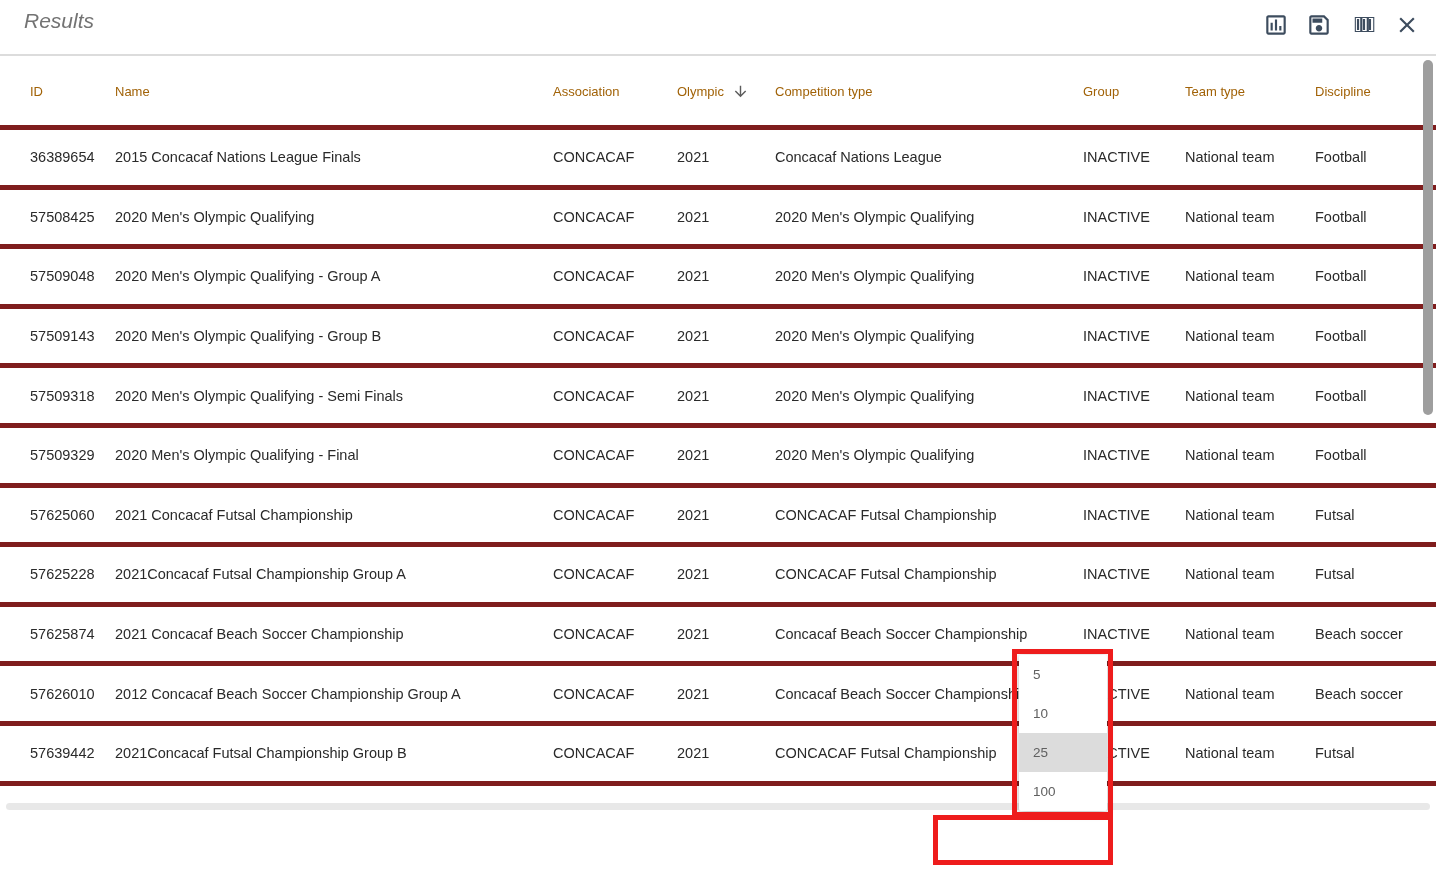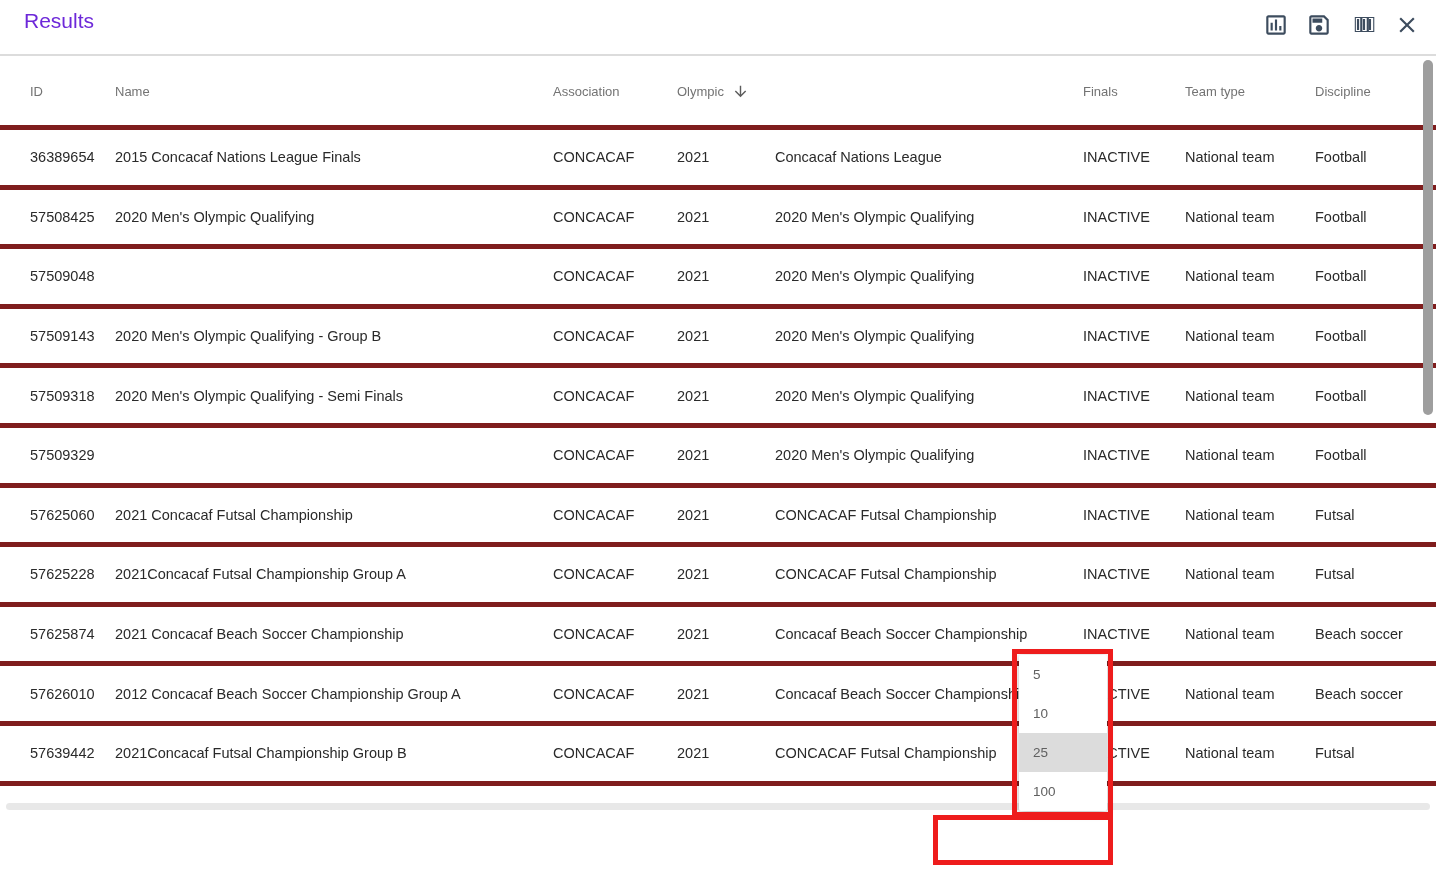--- a/index.html
+++ b/index.html
@@ -3,33 +3,33 @@
 <meta charset="utf-8">
 <style>
   * { box-sizing: border-box; margin: 0; padding: 0; }
   html,body { background:#ffffff; }
   body { font-family: "Liberation Sans", sans-serif; }
   .app { position:relative; width:1436px; height:870px; background:#fff; overflow:hidden; }
 
   
   .titlebar { position:absolute; top:0; left:0; width:1436px; height:56px;
               border-bottom:2px solid #dcdcdc; background:#fff; z-index:5; }
-  .page-title { position:absolute; left:24px; top:9px; font-size:21px; color:#6d28d9; font-weight:400; }
+  .page-title { position:absolute; left:24px; top:9px; font-size:21px; color:#737373; font-weight:400;font-style:italic; }
   .toolbar-btn { position:absolute; top:12px; width:26px; height:26px; color:#3d4c5e; cursor:pointer; }
   .toolbar-btn svg { width:100%; height:100%; fill:currentColor; }
   .btn-chart   { left:1263px; }
   .btn-save    { left:1306px; }
   .btn-columns { left:1351px; }
   .btn-close   { left:1394px; }
 
   
   .table-viewport { position:absolute; top:58px; left:0; width:1436px; height:748px; overflow:hidden; background:#fff; }
   .thead { position:relative; height:67px; }
   .th { position:absolute; top:0; height:67px; display:flex; align-items:center;
-        font-size:13px; color:#737373; cursor:pointer; white-space:nowrap; }
+        font-size:13px; color:#a16207; cursor:pointer; white-space:nowrap; }
   .sort-arrow { width:17px; height:17px; margin-left:8px; fill:#5c5c5c; }
   .row { position:relative; height:59.6px; border-top:5px solid #7f1d1d; cursor:pointer; background:#fff; }
   .cell { position:absolute; top:0; height:100%; display:flex; align-items:center;
           font-size:14.5px; color:#2a2a2a; white-space:nowrap; }
   .col-id          { left:30px;  }
   .col-name        { left:115px; }
   .col-association { left:553px; }
   .col-season      { left:677px; }
   .col-comp        { left:775px; }
   .col-status      { left:1083px;}
@@ -100,21 +100,22 @@
     <div class="thead">
       <div class="th col-id">ID</div>
       <div class="th col-name">Name</div>
       <div class="th col-association">Association</div>
       <div class="th col-season">
         <span>Olympic</span>
         <svg class="sort-arrow" viewBox="0 0 24 24">
             <path d="M20 12l-1.41-1.41L13 16.17V4h-2v12.17l-5.58-5.59L4 12l8 8 8-8z"></path>
           </svg>
       </div>
-      <div class="th col-status">Finals</div>
+      <div class="th col-comp">Competition type</div>
+      <div class="th col-status">Group</div>
       <div class="th col-team">Team type</div>
       <div class="th col-discipline">Discipline</div>
     </div>
 
     <div>
 
         <div class="row">
           <div class="cell col-id">36389654</div>
           <div class="cell col-name">2015 Concacaf Nations League Finals</div>
           <div class="cell col-association">CONCACAF</div>
@@ -131,20 +132,21 @@
           <div class="cell col-association">CONCACAF</div>
           <div class="cell col-season">2021</div>
           <div class="cell col-comp">2020 Men's Olympic Qualifying</div>
           <div class="cell col-status">INACTIVE</div>
           <div class="cell col-team">National team</div>
           <div class="cell col-discipline">Football</div>
         </div>
 
         <div class="row">
           <div class="cell col-id">57509048</div>
+          <div class="cell col-name">2020 Men's Olympic Qualifying - Group A</div>
           <div class="cell col-association">CONCACAF</div>
           <div class="cell col-season">2021</div>
           <div class="cell col-comp">2020 Men's Olympic Qualifying</div>
           <div class="cell col-status">INACTIVE</div>
           <div class="cell col-team">National team</div>
           <div class="cell col-discipline">Football</div>
         </div>
 
         <div class="row">
           <div class="cell col-id">57509143</div>
@@ -163,20 +165,21 @@
           <div class="cell col-association">CONCACAF</div>
           <div class="cell col-season">2021</div>
           <div class="cell col-comp">2020 Men's Olympic Qualifying</div>
           <div class="cell col-status">INACTIVE</div>
           <div class="cell col-team">National team</div>
           <div class="cell col-discipline">Football</div>
         </div>
 
         <div class="row">
           <div class="cell col-id">57509329</div>
+          <div class="cell col-name">2020 Men's Olympic Qualifying - Final</div>
           <div class="cell col-association">CONCACAF</div>
           <div class="cell col-season">2021</div>
           <div class="cell col-comp">2020 Men's Olympic Qualifying</div>
           <div class="cell col-status">INACTIVE</div>
           <div class="cell col-team">National team</div>
           <div class="cell col-discipline">Football</div>
         </div>
 
         <div class="row">
           <div class="cell col-id">57625060</div>

